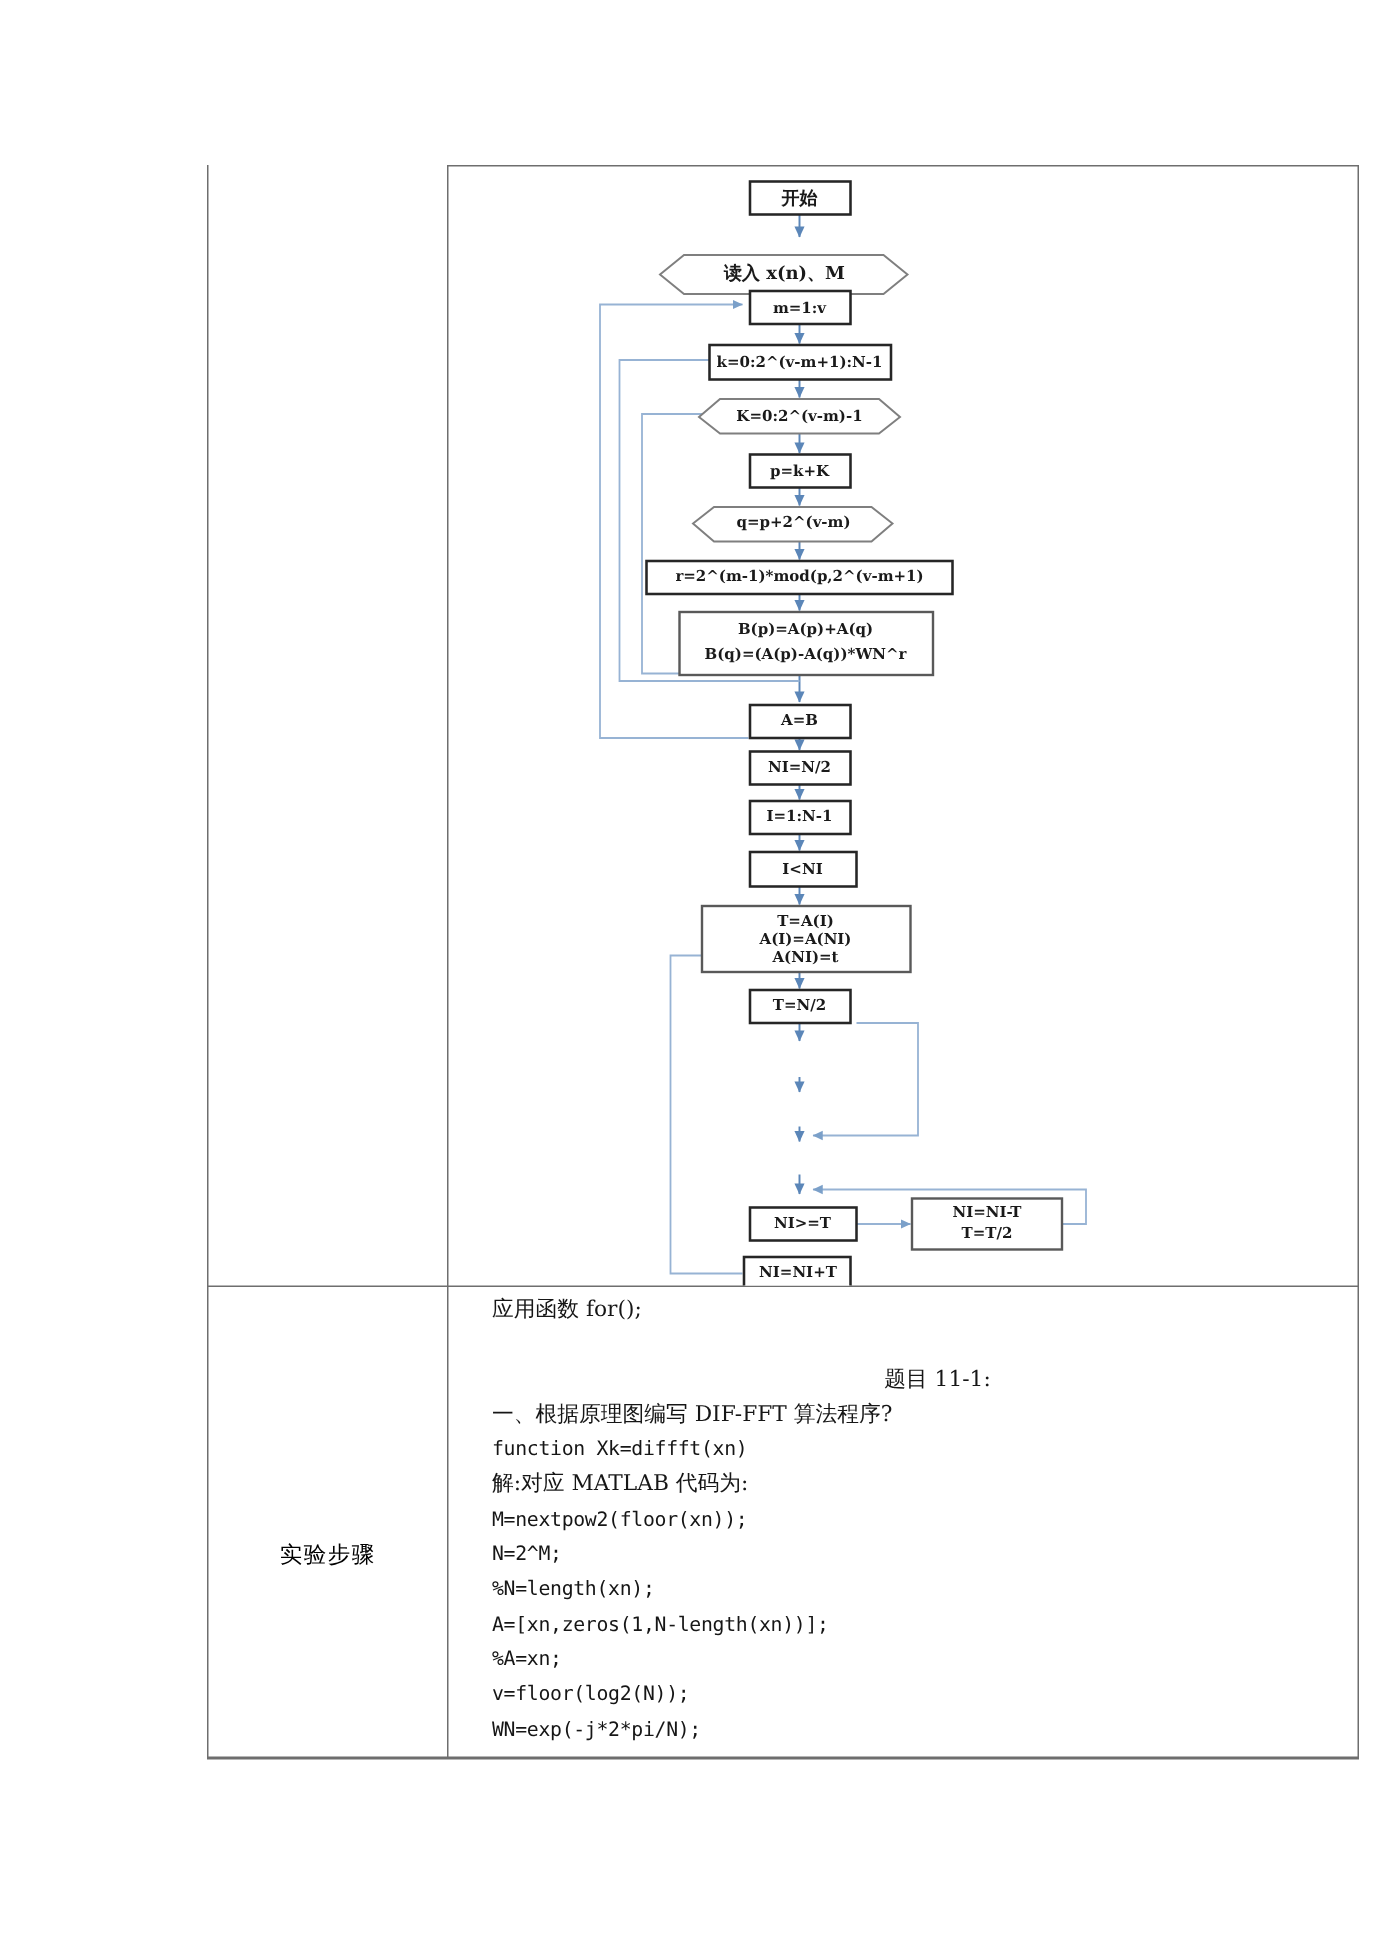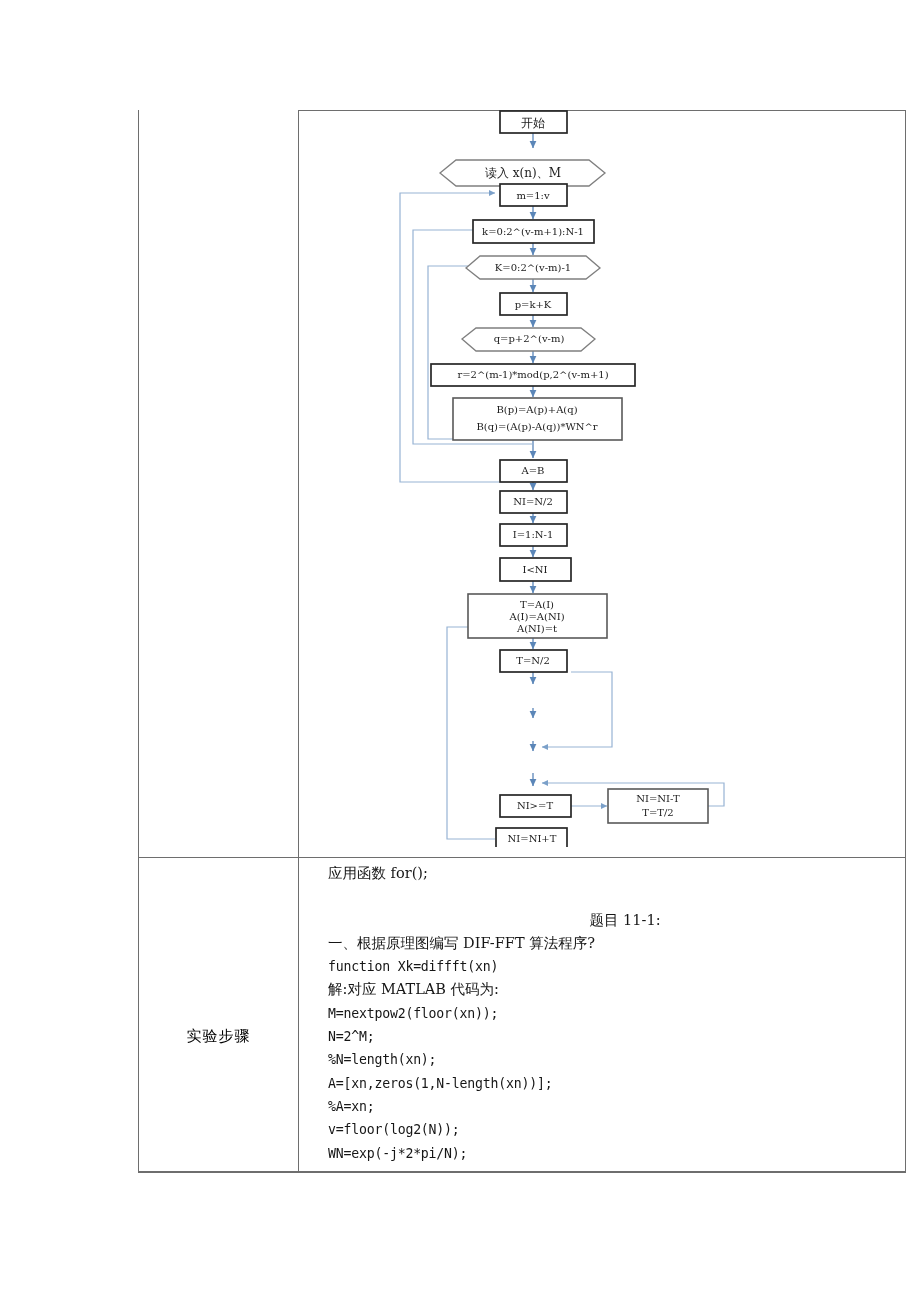--- a/index.html
+++ b/index.html
@@ -42,23 +42,24 @@
     justify-content: center;
     font-size: 15px;
     font-family: "DejaVu Serif", serif;
     letter-spacing: 1px;
   }
 
   
   #flow {
     position: absolute;
     left: 299px;
-    top: 101px;
+    top: 111px;
     width: 606px;
     height: 746px;
+    font-weight: bold;
   }
   #flow svg { display: block; }
 
   .node-text {
     font-family: "DejaVu Serif", serif;
     font-size: 10px;
     fill: #1a1a1a;
     text-anchor: middle;
     dominant-baseline: middle;
   }

